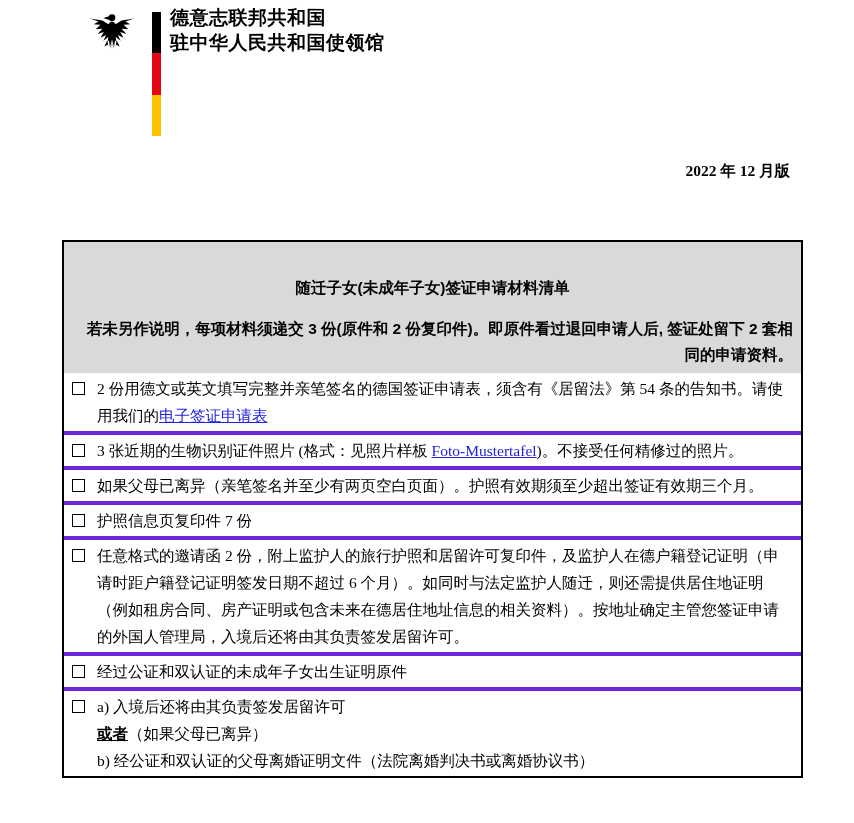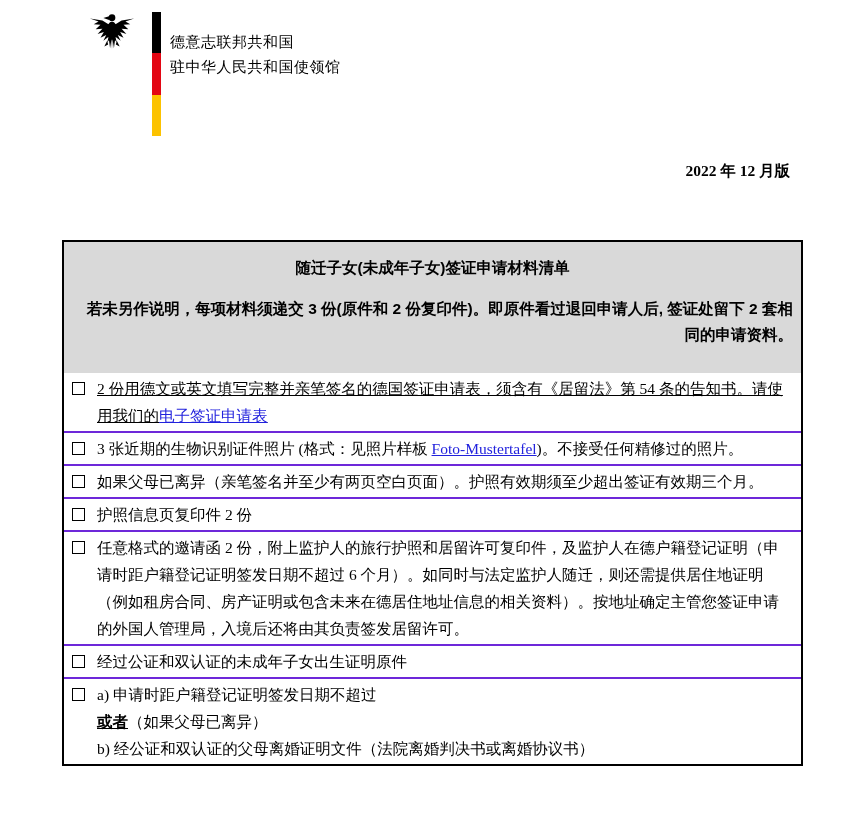--- a/index.html
+++ b/index.html
@@ -8,45 +8,45 @@
     background:#ffffff;
     font-family:"Liberation Serif","DejaVu Serif",serif;
     color:#000;
   }
   
   .letterhead{position:absolute;left:0;top:0;width:854px;height:150px;}
   .eagle{position:absolute;left:88px;top:8px;width:48px;height:50px;}
   .flag-stripe{position:absolute;left:152px;top:12px;width:9px;height:124px;display:flex;flex-direction:column;}
   .flag-stripe .seg{flex:1 1 0;}
   .org-block{
-    position:absolute;left:170px;top:29px;
+    position:absolute;left:170px;top:5px;
     font-family:"Liberation Sans","DejaVu Sans",sans-serif;
-    font-weight:normal;font-size:15px;line-height:25px;letter-spacing:0.5px;
+    font-weight:bold;font-size:19px;line-height:25px;letter-spacing:0.5px;
   }
   
   .version-date{
     position:absolute;right:64px;top:161px;font-size:15.5px;
     font-family:"Liberation Serif","DejaVu Serif",serif;
     font-weight:bold;
   }
   
   .table{
     position:absolute;left:62px;top:240px;width:741px;box-sizing:border-box;
     border:2px solid #000;background:#fff;
   }
   .thead{
     background:#D9D9D9;height:131px;box-sizing:border-box;
-    padding:16px 8px 0 8px;
+    padding:36px 8px 0 8px;
     font-family:"Liberation Sans","DejaVu Sans",sans-serif;font-weight:bold;
   }
   .thead .title{text-align:center;font-size:15.5px;margin-bottom:17px;}
   .thead .note{font-size:15.5px;line-height:26px;text-align:right;}
   .row{
     display:flex;align-items:flex-start;box-sizing:border-box;
-    border-top:2px solid #6d28d9;
+    border-top:4px solid #6d28d9;
     padding:2px 8px 2px 8px;
   }
   .cb{
     flex:0 0 auto;width:13px;height:13px;box-sizing:border-box;
     border:1.6px solid #000;margin:7px 12px 0 0;background:#fff;
   }
   .txt{
     flex:1 1 auto;font-size:15.5px;line-height:27px;
     font-family:"Liberation Serif","DejaVu Serif",serif;
   }
@@ -90,54 +90,54 @@
 
   <div class="version-date">2022 年 12 月版</div>
 
   <div class="table">
 
     <div class="thead">
       <div class="title">随迁子女(未成年子女)签证申请材料清单</div>
       <div class="note">若未另作说明，每项材料须递交 3 份(原件和 2 份复印件)。即原件看过退回申请人后, 签证处留下 2 套相同的申请资料。</div>
     </div>
 
-    <div class="row" style="border-top:none;text-decoration:underline;">
+    <div class="row" style="border-top:none;">
       <span class="cb"></span>
       <div class="txt"><span>2 份用德文或英文填写完整并亲笔签名的德国签证申请表，须含有《居留法》第 54 条的告知书。请使用我们的</span><a class="doclink">电子签证申请表</a><span></span></div>
     </div>
 
     <div class="row">
       <span class="cb"></span>
       <div class="txt"><span>3 张近期的生物识别证件照片 (格式：见照片样板 </span><a class="doclink">Foto-Mustertafel</a><span>)。不接受任何精修过的照片。</span></div>
     </div>
 
     <div class="row">
       <span class="cb"></span>
       <div class="txt">如果父母已离异（亲笔签名并至少有两页空白页面）。护照有效期须至少超出签证有效期三个月。</div>
     </div>
 
     <div class="row">
       <span class="cb"></span>
-      <div class="txt">护照信息页复印件 2 份</div>
+      <div class="txt">护照信息页复印件 7 份</div>
     </div>
 
     <div class="row">
       <span class="cb"></span>
       <div class="txt">任意格式的邀请函 2 份，附上监护人的旅行护照和居留许可复印件，及监护人在德户籍登记证明（申请时距户籍登记证明签发日期不超过 6 个月）。如同时与法定监护人随迁，则还需提供居住地证明（例如租房合同、房产证明或包含未来在德居住地址信息的相关资料）。按地址确定主管您签证申请的外国人管理局，入境后还将由其负责签发居留许可。</div>
     </div>
 
     <div class="row">
       <span class="cb"></span>
       <div class="txt">经过公证和双认证的未成年子女出生证明原件</div>
     </div>
 
 
     <div class="row">
       <span class="cb"></span>
       <div class="txt">
-        <div>a) 申请时距户籍登记证明签发日期不超过</div>
+        <div>a) 入境后还将由其负责签发居留许可</div>
         <div><span class="bold">或者</span><span>（如果父母已离异）</span></div>
         <div>b) 经公证和双认证的父母离婚证明文件（法院离婚判决书或离婚协议书）</div>
       </div>
     </div>
 
   </div>
 </div>
 
 </body></html>

